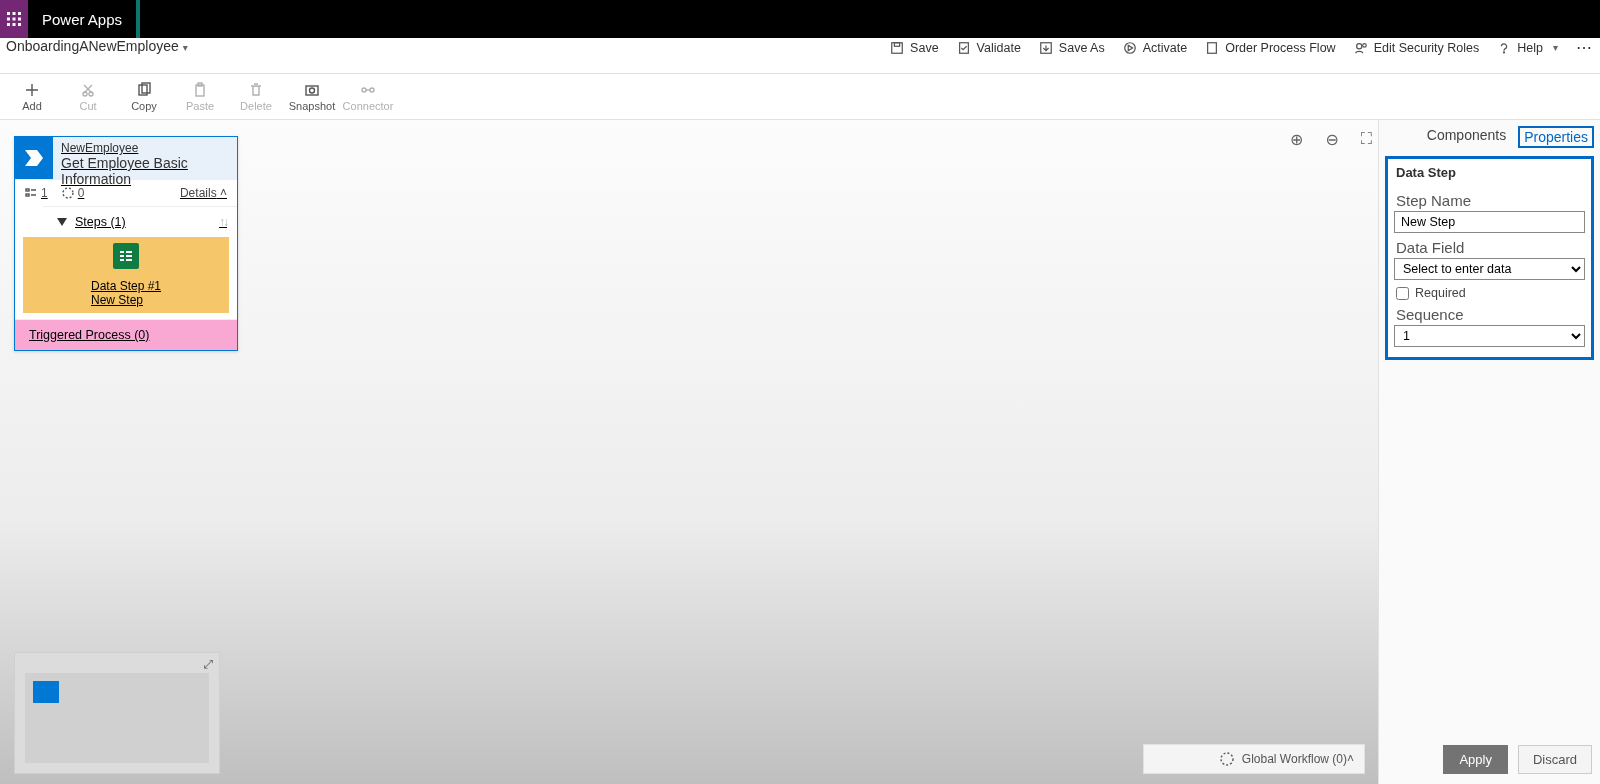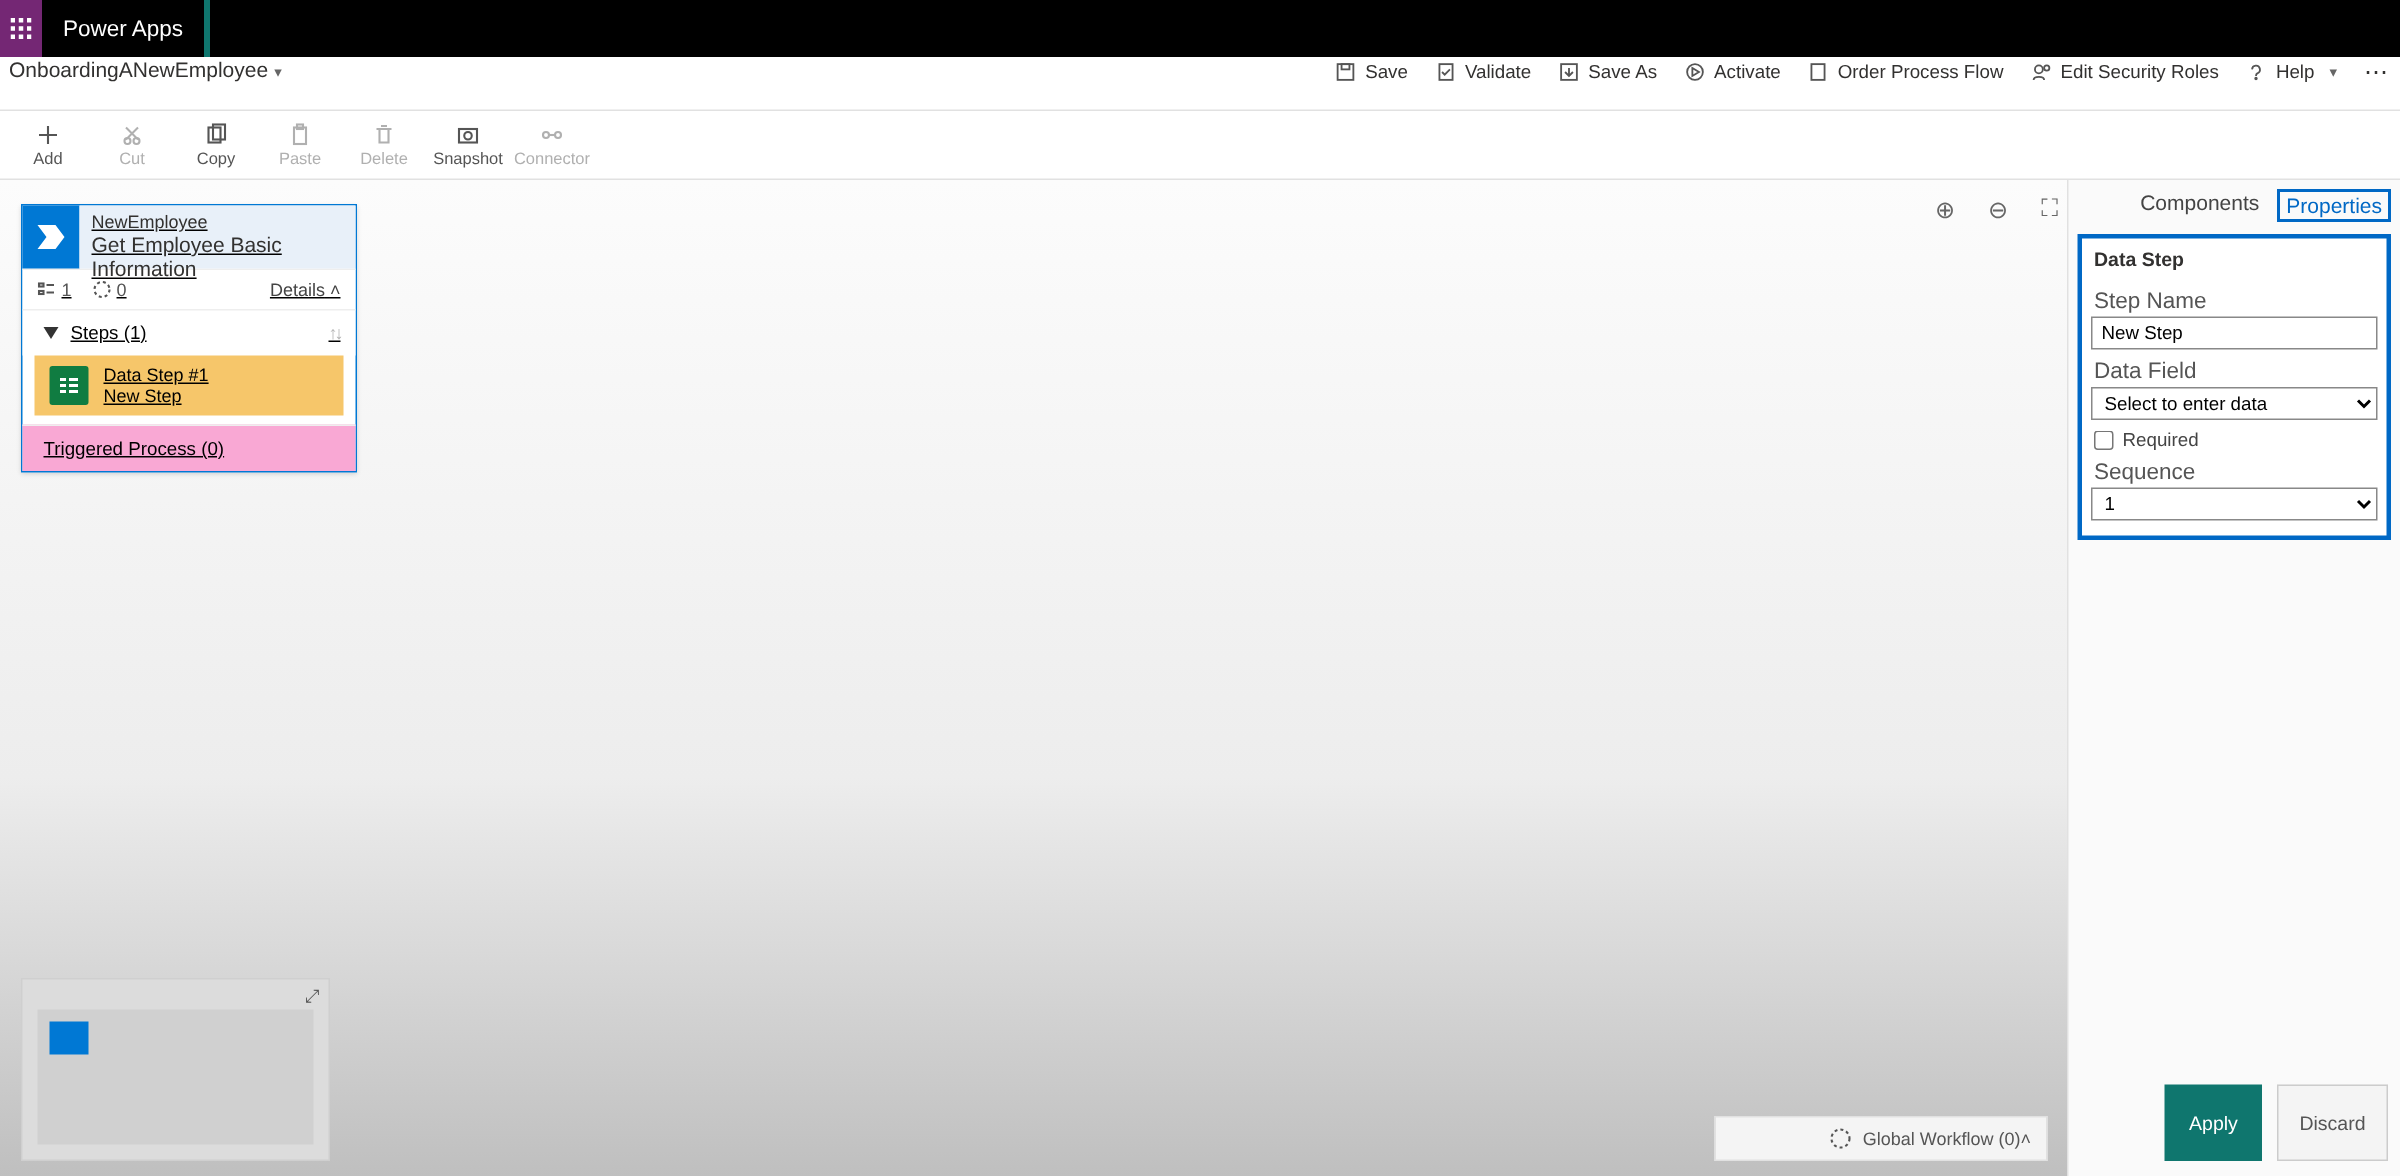--- a/index.html
+++ b/index.html
@@ -35,24 +35,24 @@
 .stage-head { display:flex; align-items:stretch; height:42px; }
 .stage-badge { width:38px; background:#0078d4; display:flex; align-items:center; justify-content:center; }
 .stage-badge svg { width:20px; height:18px; fill:#fff; }
 .stage-info { flex:1; background:#e8f0f9; padding:4px 8px; font-size:12px; color:#323130; }
 .stage-info .t { font-weight:400; }
 .stage-info .s { font-size:14px; }
 .stage-row { display:flex; align-items:center; justify-content:space-between; padding:6px 10px; font-size:12px; border-top:1px solid #eee; background:#fff; }
 .stage-row .lf { display:flex; gap:14px; color:#555; }
 .stage-row .lf span { display:flex; align-items:center; gap:4px; }
 .stage-row .rt { color:#444; cursor:pointer; }
-.section-row { display:flex; align-items:center; justify-content:space-between; padding:8px 10px 8px 14px; font-size:12.5px; background:#fff; border-top:1px solid #eee; }
+.section-row { display:flex; align-items:center; justify-content:space-between; padding:8px 10px 8px 14px; font-size:12.5px; background:#fff; border-top:1px solid #eee;margin-left:28px; }
 .section-row .tri { width:0; height:0; border-left:5px solid transparent; border-right:5px solid transparent; border-bottom:8px solid #333; transform:rotate(180deg); margin-right:8px; display:inline-block; }
 .updn { color:#b4b4b4; font-size:12px; letter-spacing:-2px; }
-.step-item { background:#f6c66a; padding:6px 10px 6px 10px; margin:0 8px 6px 8px; display:flex; align-items:center; gap:10px; font-size:12px; }
+.step-item { background:#f6c66a; padding:6px 10px 6px 10px; margin:0 8px 6px 8px; display:flex; align-items:center; gap:10px; font-size:12px;flex-direction:column; }
 .step-ico { width:26px; height:26px; background:#107c41; display:flex; align-items:center; justify-content:center; color:#fff; font-size:12px; border-radius:2px; }
 .step-txt .t1 { font-size:12px; }
 .step-txt .t2 { font-size:12px; }
 .trigger-row { padding:8px 14px; font-size:12.5px; background:#f9a8d4; border-top:1px solid #eee; }
 
 
 .minimap { position:absolute; left:14px; bottom:10px; width:206px; height:122px; background:#dcdcdc; border:1px solid #cfcfcf; }
 .minimap .inner { position:absolute; top:20px; left:10px; right:10px; bottom:10px; background:#d0d0d0; }
 .minimap .chip { position:absolute; top:28px; left:18px; width:26px; height:22px; background:#0078d4; }
 .minimap .expand { position:absolute; top:4px; right:6px; font-size:12px; color:#555; cursor:pointer; }
@@ -65,21 +65,21 @@
 .tabs { display:flex; justify-content:flex-end; gap:8px; padding:6px 6px 2px; font-size:14px; }
 .tabs .tab { padding:1px 4px; cursor:pointer; color:#444; }
 .tabs .tab.active { border:2px solid #0068c5; color:#0068c5; }
 .prop-box { margin:6px; border:3px solid #0068c5; background:#fff; padding:0 6px 10px; }
 .prop-title { font-size:13px; font-weight:600; padding:6px 2px; color:#323130; }
 .prop-label { font-size:15px; color:#555; padding:6px 2px 2px; }
 .prop-input { width:100%; border:1px solid #888; padding:3px 6px; font-size:12.5px; }
 .prop-select { width:100%; border:1px solid #888; padding:2px 4px; font-size:12.5px; background:#fff; }
 .chk-row { display:flex; align-items:center; gap:6px; font-size:12.5px; color:#444; padding:6px 2px 0; }
 .panel-actions { margin-top:auto; display:flex; gap:10px; justify-content:flex-end; padding:8px 8px 10px; }
-.btn-apply { background:#0f766e; color:#fff; border:none; padding:18px 16px; font-size:13px; cursor:pointer; }
+.btn-apply { background:#737373; color:#fff; border:none; padding:7px 16px; font-size:13px; cursor:pointer; }
 .btn-discard { background:#f4f4f4; color:#555; border:1px solid #ccc; padding:5px 14px; font-size:13px; cursor:pointer; }
 
 svg.ico path, svg.ico rect, svg.ico circle { stroke:currentColor; fill:none; stroke-width:1.4; }
 </style>
 </head>
 <body>
 
 <div class="top-bar">
   <div class="waffle">
     <svg width="14" height="14" viewBox="0 0 14 14">

